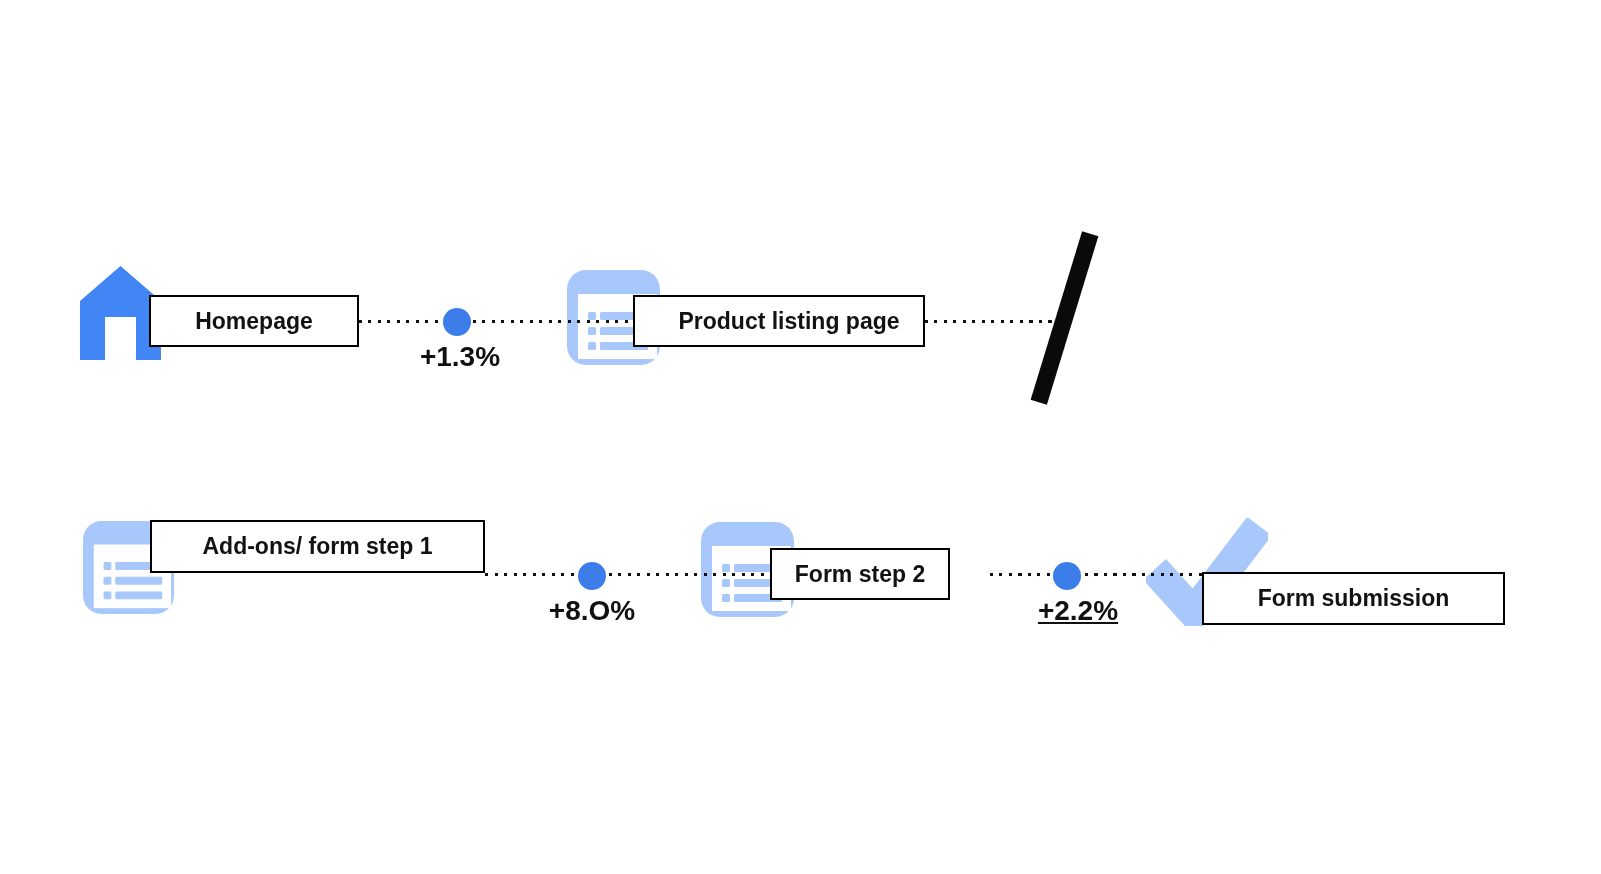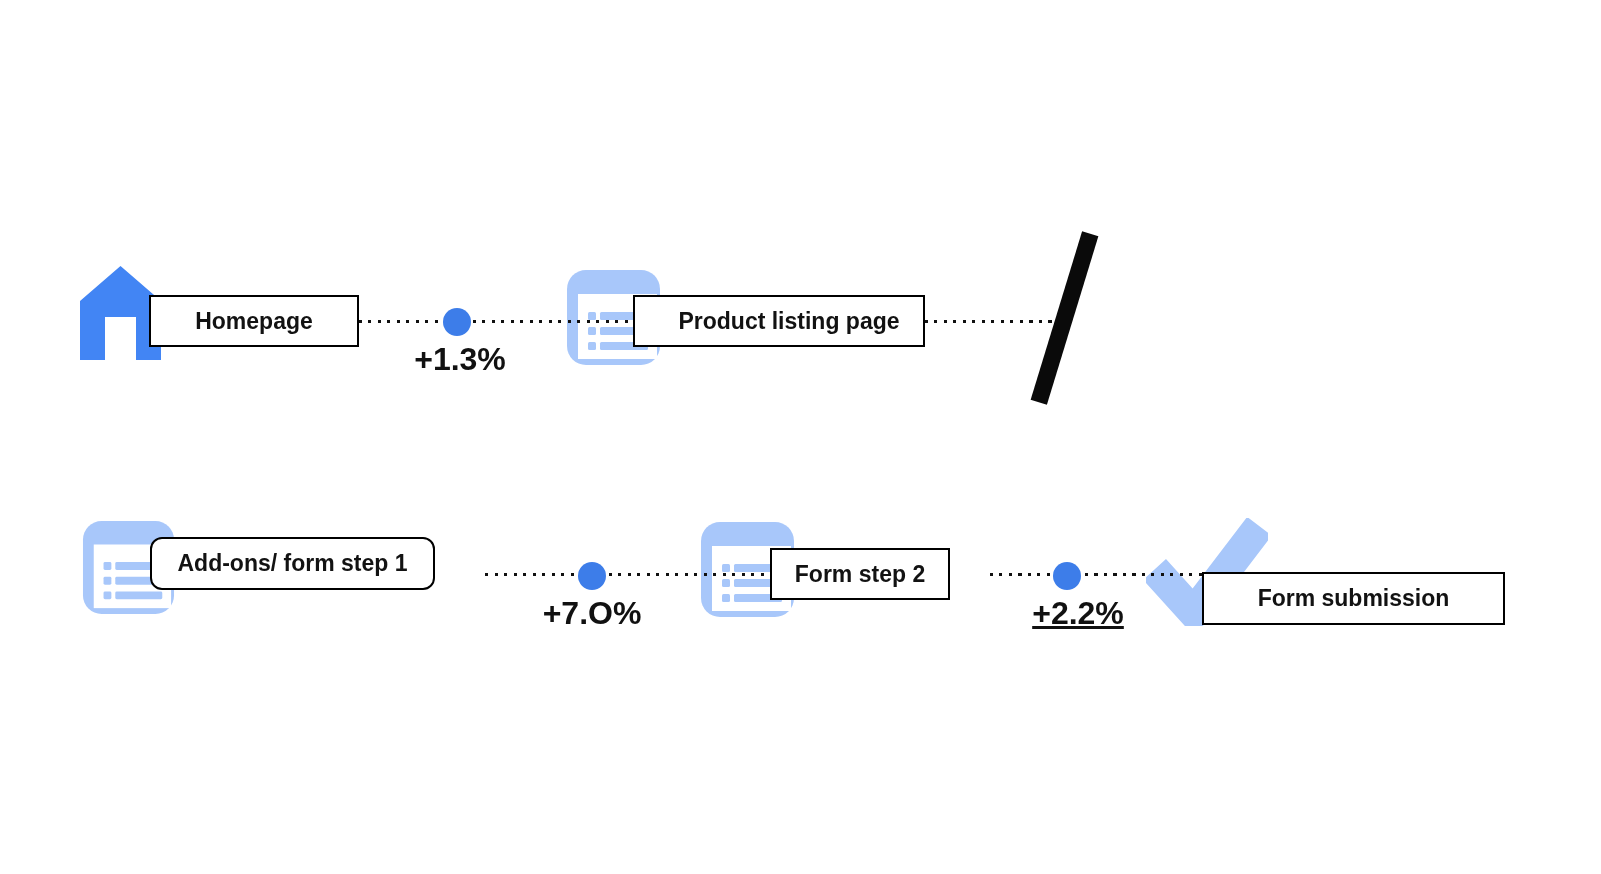--- a/index.html
+++ b/index.html
@@ -17,21 +17,21 @@
     background:#3d7de9;z-index:3;
   }
   .labelbox{
     position:absolute;z-index:4;background:#ffffff;border:2.5px solid #000000;
     display:flex;align-items:center;justify-content:center;
     font-weight:700;font-size:23px;color:#121212;white-space:nowrap;
     letter-spacing:0px;box-sizing:border-box;
   }
   .delta{
     position:absolute;z-index:3;width:180px;text-align:center;
-    font-weight:700;font-size:32px;color:#111111;
+    font-weight:700;font-size:28px;color:#111111;
   }
   .slash{
     position:absolute;z-index:2;width:17px;height:176px;background:#0a0a0a;
     left:1056px;top:230px;transform:rotate(17deg);
   }
 </style>
 </head>
 <body>
 
 <div id="canvas">
@@ -73,29 +73,29 @@
     <rect x="0" y="0" width="93" height="95" rx="19" fill="#a8c7fa"></rect>
     <rect x="11" y="24" width="79" height="65" fill="#ffffff"></rect>
     <rect x="21" y="42" width="8" height="8" rx="1.5" fill="#a8c7fa"></rect>
     <rect x="33" y="42" width="48" height="8" rx="1.5" fill="#a8c7fa"></rect>
     <rect x="21" y="57" width="8" height="8" rx="1.5" fill="#a8c7fa"></rect>
     <rect x="33" y="57" width="48" height="8" rx="1.5" fill="#a8c7fa"></rect>
     <rect x="21" y="72" width="8" height="8" rx="1.5" fill="#a8c7fa"></rect>
     <rect x="33" y="72" width="48" height="8" rx="1.5" fill="#a8c7fa"></rect>
   </svg>
 
-  <div class="labelbox" style="left:150px;top:537px;width:285px;height:53px;border-radius:12px;">
+  <div class="labelbox" style="left:150px;top:520px;width:335px;height:53px;">
     <span>Add-ons/ form step 1</span>
   </div>
 
   <div class="dotline" style="left:485px;top:573px;width:285px;"></div>
 
   <div class="bluedot" style="left:578px;top:562px;"></div>
 
-  <div class="delta" style="left:502px;top:595px;">+7.O%</div>
+  <div class="delta" style="left:502px;top:595px;">+8.O%</div>
 
   <svg class="icon" style="left:700px;top:522px;" width="95" height="95" viewBox="0 0 93 95">
     <rect x="0" y="0" width="93" height="95" rx="19" fill="#a8c7fa"></rect>
     <rect x="11" y="24" width="79" height="65" fill="#ffffff"></rect>
     <rect x="21" y="42" width="8" height="8" rx="1.5" fill="#a8c7fa"></rect>
     <rect x="33" y="42" width="48" height="8" rx="1.5" fill="#a8c7fa"></rect>
     <rect x="21" y="57" width="8" height="8" rx="1.5" fill="#a8c7fa"></rect>
     <rect x="33" y="57" width="48" height="8" rx="1.5" fill="#a8c7fa"></rect>
     <rect x="21" y="72" width="8" height="8" rx="1.5" fill="#a8c7fa"></rect>
     <rect x="33" y="72" width="48" height="8" rx="1.5" fill="#a8c7fa"></rect>

